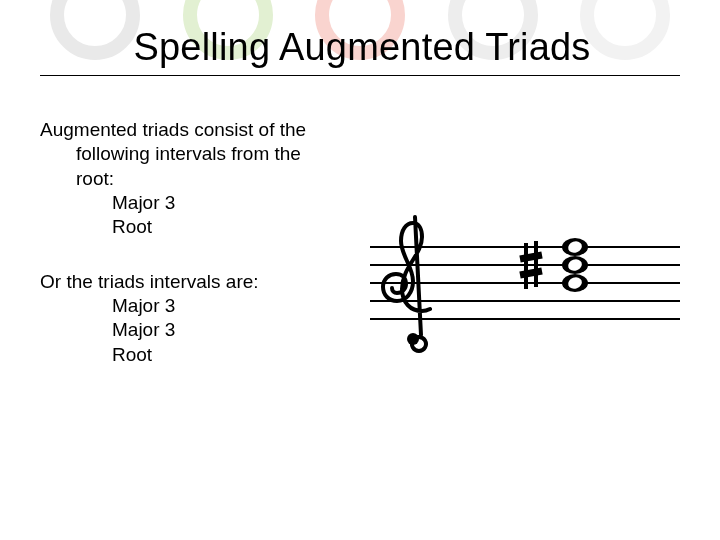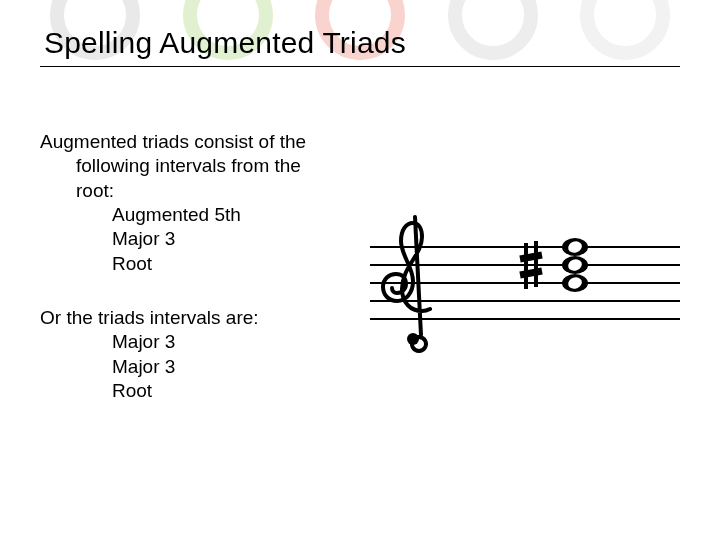--- a/index.html
+++ b/index.html
@@ -38,36 +38,37 @@
   .ring.gray3 { border: 14px solid #f2f2f2; }
 
   
   .title-wrap {
     position: absolute;
     top: 26px;
     left: 40px;
     right: 40px;
   }
   .title {
-    font-size: 30px;
+    font-size: 38px;
     font-weight: 400;
     letter-spacing: 0.2px;
     margin: 0 0 6px 4px;
+    text-align: center;
   }
   .title-rule {
     border: none;
     border-top: 1px solid #000;
     margin: 0;
     width: 640px;
   }
 
   
   .content {
     position: absolute;
-    top: 130px;
+    top: 118px;
     left: 40px;
     width: 300px;
     font-size: 19px;
     line-height: 1.28;
   }
   .para {
     margin: 0 0 30px 0;
   }
   .hanging {
     display: block;
@@ -105,21 +106,20 @@
 
 <div class="title-wrap">
   <h1 class="title">Spelling Augmented Triads</h1>
   <hr class="title-rule">
 </div>
 
 <div class="content">
 
   <p class="para">
     <span class="hanging">Augmented triads consist of the following intervals from the root:</span>
-    <span class="indent2">Augmented 5th</span>
     <span class="indent2">Major 3</span>
     <span class="indent2">Root</span>
   </p>
 
   <p class="para">
     <span class="hanging">Or the triads intervals are:</span>
     <span class="indent2">Major 3</span>
     <span class="indent2">Major 3</span>
     <span class="indent2">Root</span>
   </p>

